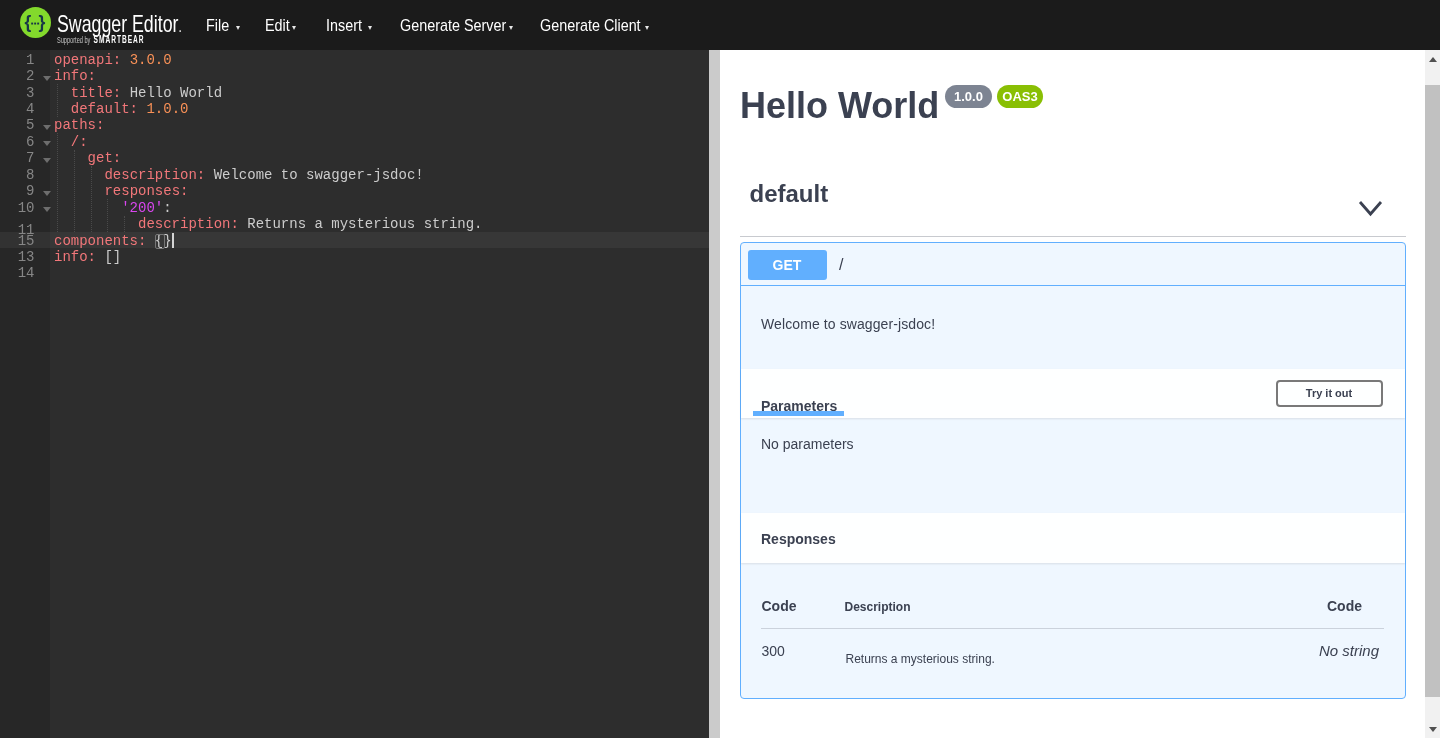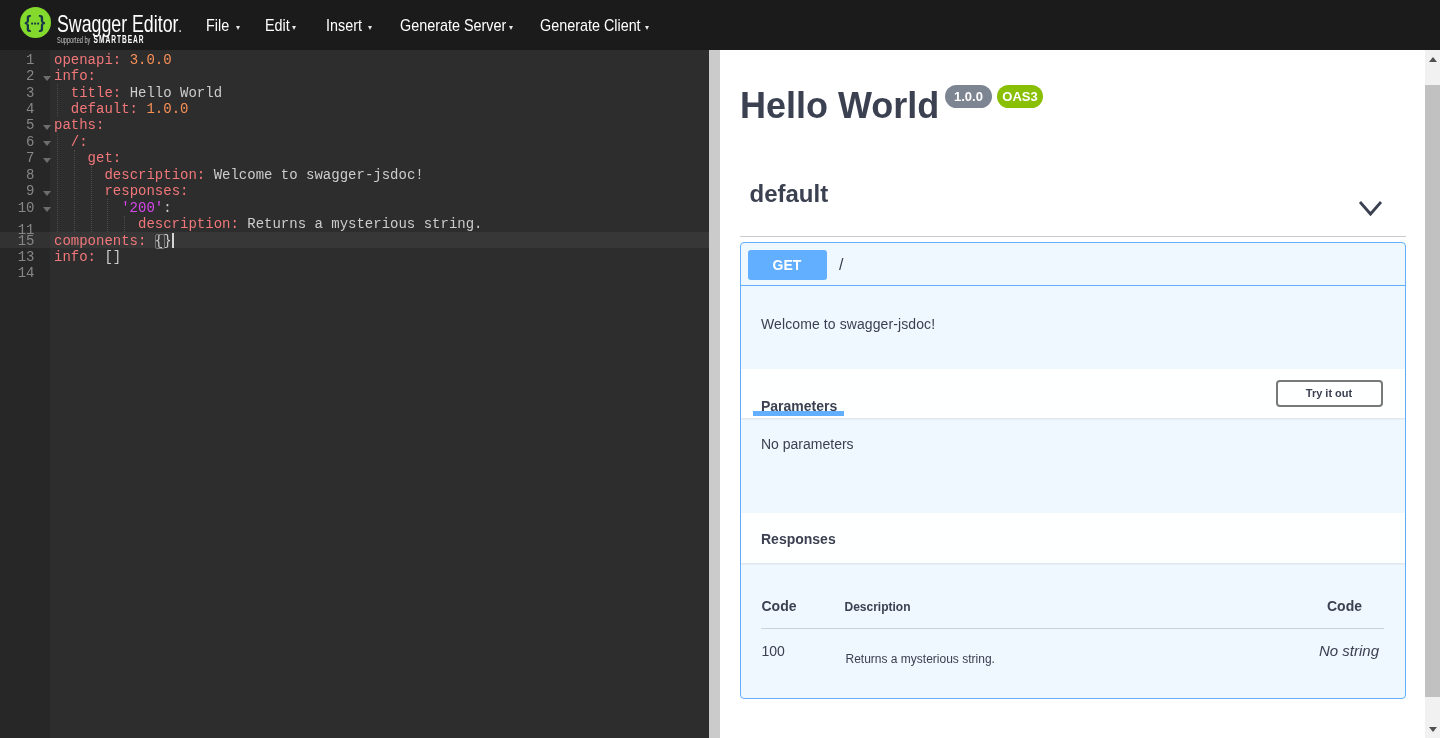--- a/index.html
+++ b/index.html
@@ -136,21 +136,21 @@
 
     <div class="t" style="left:20px;top:193.6px;font-size:14px;line-height:14px;">No parameters</div>
 
     <div class="abs white-hdr" style="left:0;top:270px;width:664px;height:49.5px;"></div>
     <div class="t" style="left:20px;top:288.7px;font-size:14px;line-height:14px;font-weight:bold;">Responses</div>
 
     <div class="t" style="left:20.5px;top:356px;font-size:14px;line-height:14px;font-weight:bold;">Code</div>
     <div class="t" style="left:103.5px;top:357.5px;font-size:12px;line-height:12px;font-weight:bold;">Description</div>
     <div class="t" style="left:586px;top:356.4px;font-size:14px;line-height:14px;font-weight:bold;">Code</div>
     <div class="abs" style="left:20px;top:384.9px;width:623px;height:1px;background:rgba(59,65,81,0.2)"></div>
-    <div class="t" style="left:20.5px;top:400.7px;font-size:14px;line-height:14px;">100</div>
+    <div class="t" style="left:20.5px;top:400.7px;font-size:14px;line-height:14px;">300</div>
     <div class="t" style="left:104.5px;top:410.3px;font-size:12px;line-height:12px;">Returns a mysterious string.</div>
     <div class="t" style="left:557px;top:399.9px;width:81px;font-size:15px;line-height:15px;font-style:italic;text-align:right;">No string</div>
   </div>
 
   <div class="abs" style="left:705px;top:0;width:15px;height:688px;background:#f1f1f1"></div>
   <div class="abs" style="left:709px;top:7px;width:0;height:0;border-left:4px solid transparent;border-right:4px solid transparent;border-bottom:5px solid #505050"></div>
   <div class="abs" style="left:705px;top:34.5px;width:15px;height:612.5px;background:#c1c1c1"></div>
   <div class="abs" style="left:709px;top:677px;width:0;height:0;border-left:4px solid transparent;border-right:4px solid transparent;border-top:5px solid #505050"></div>
 </div>
 

